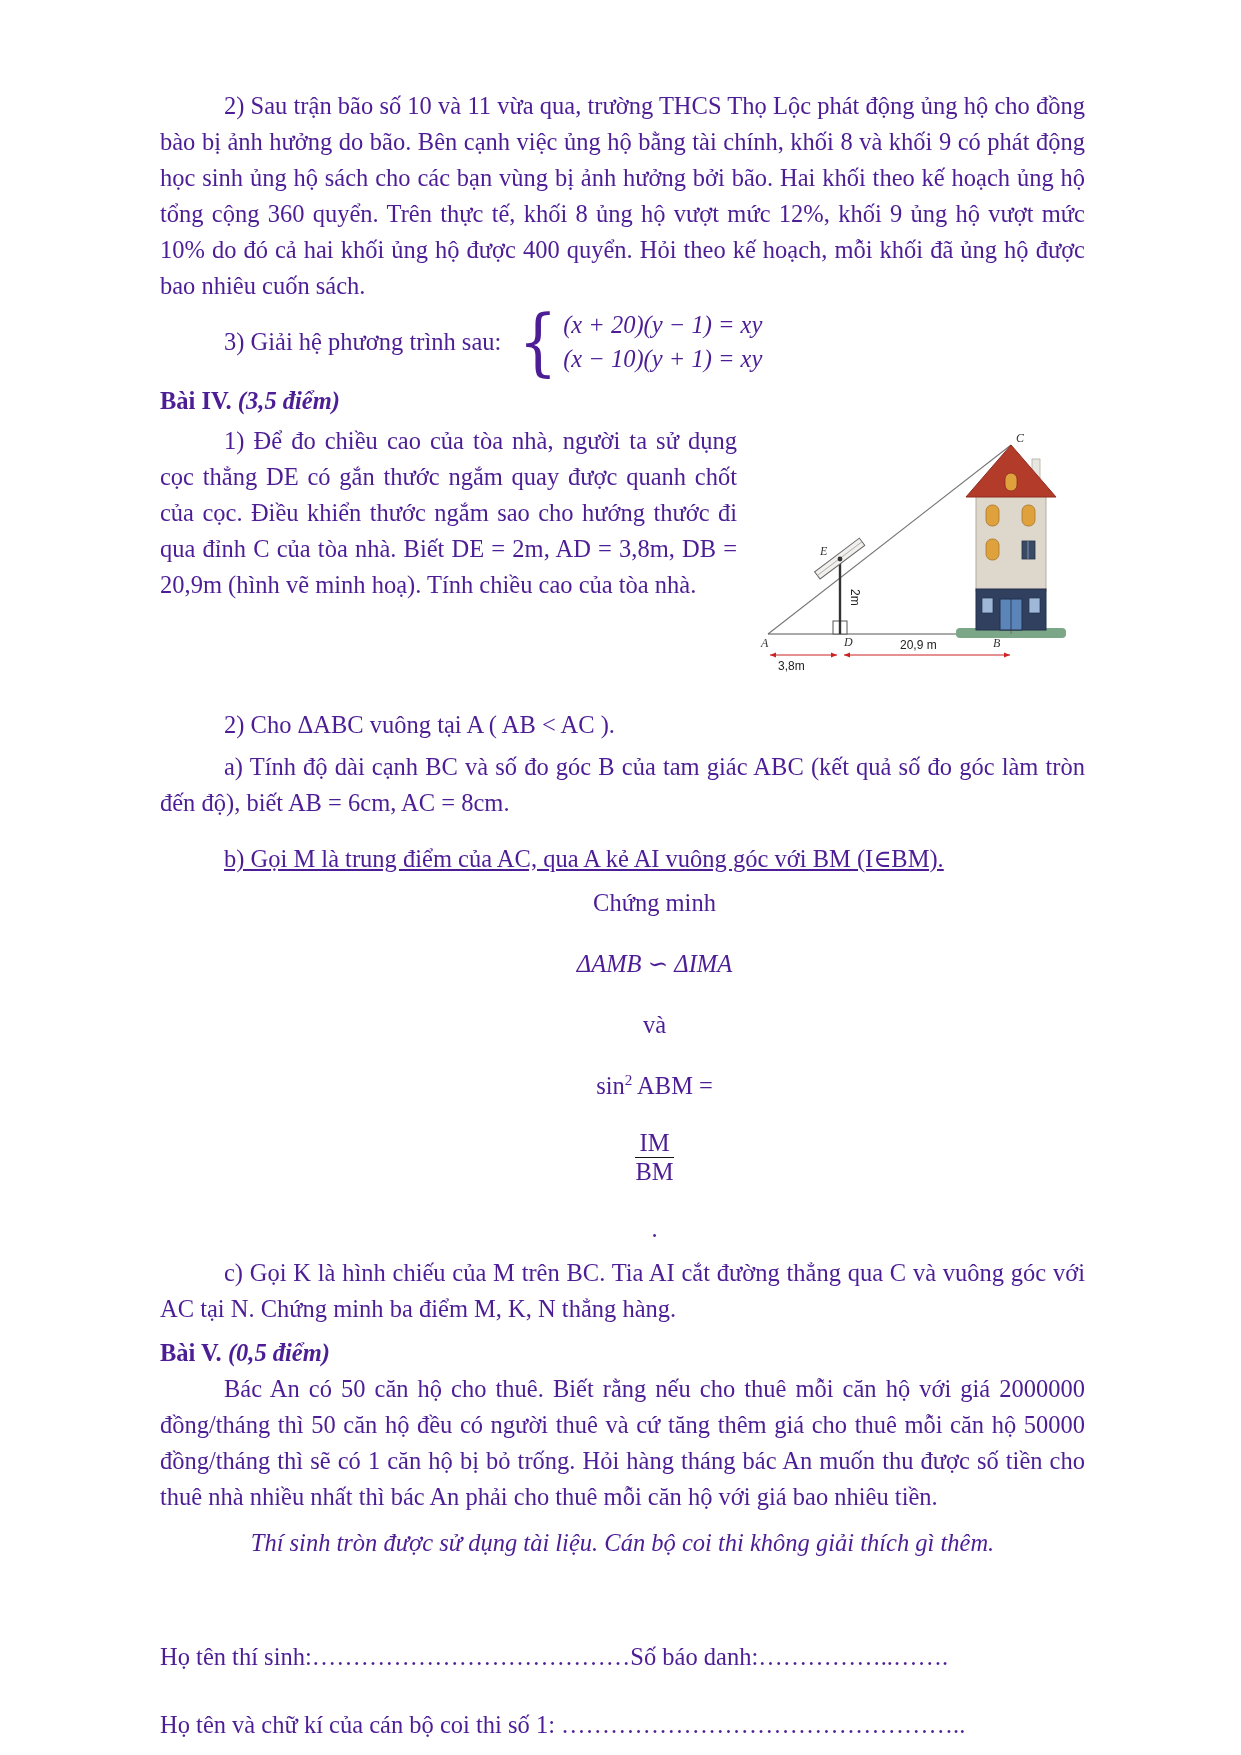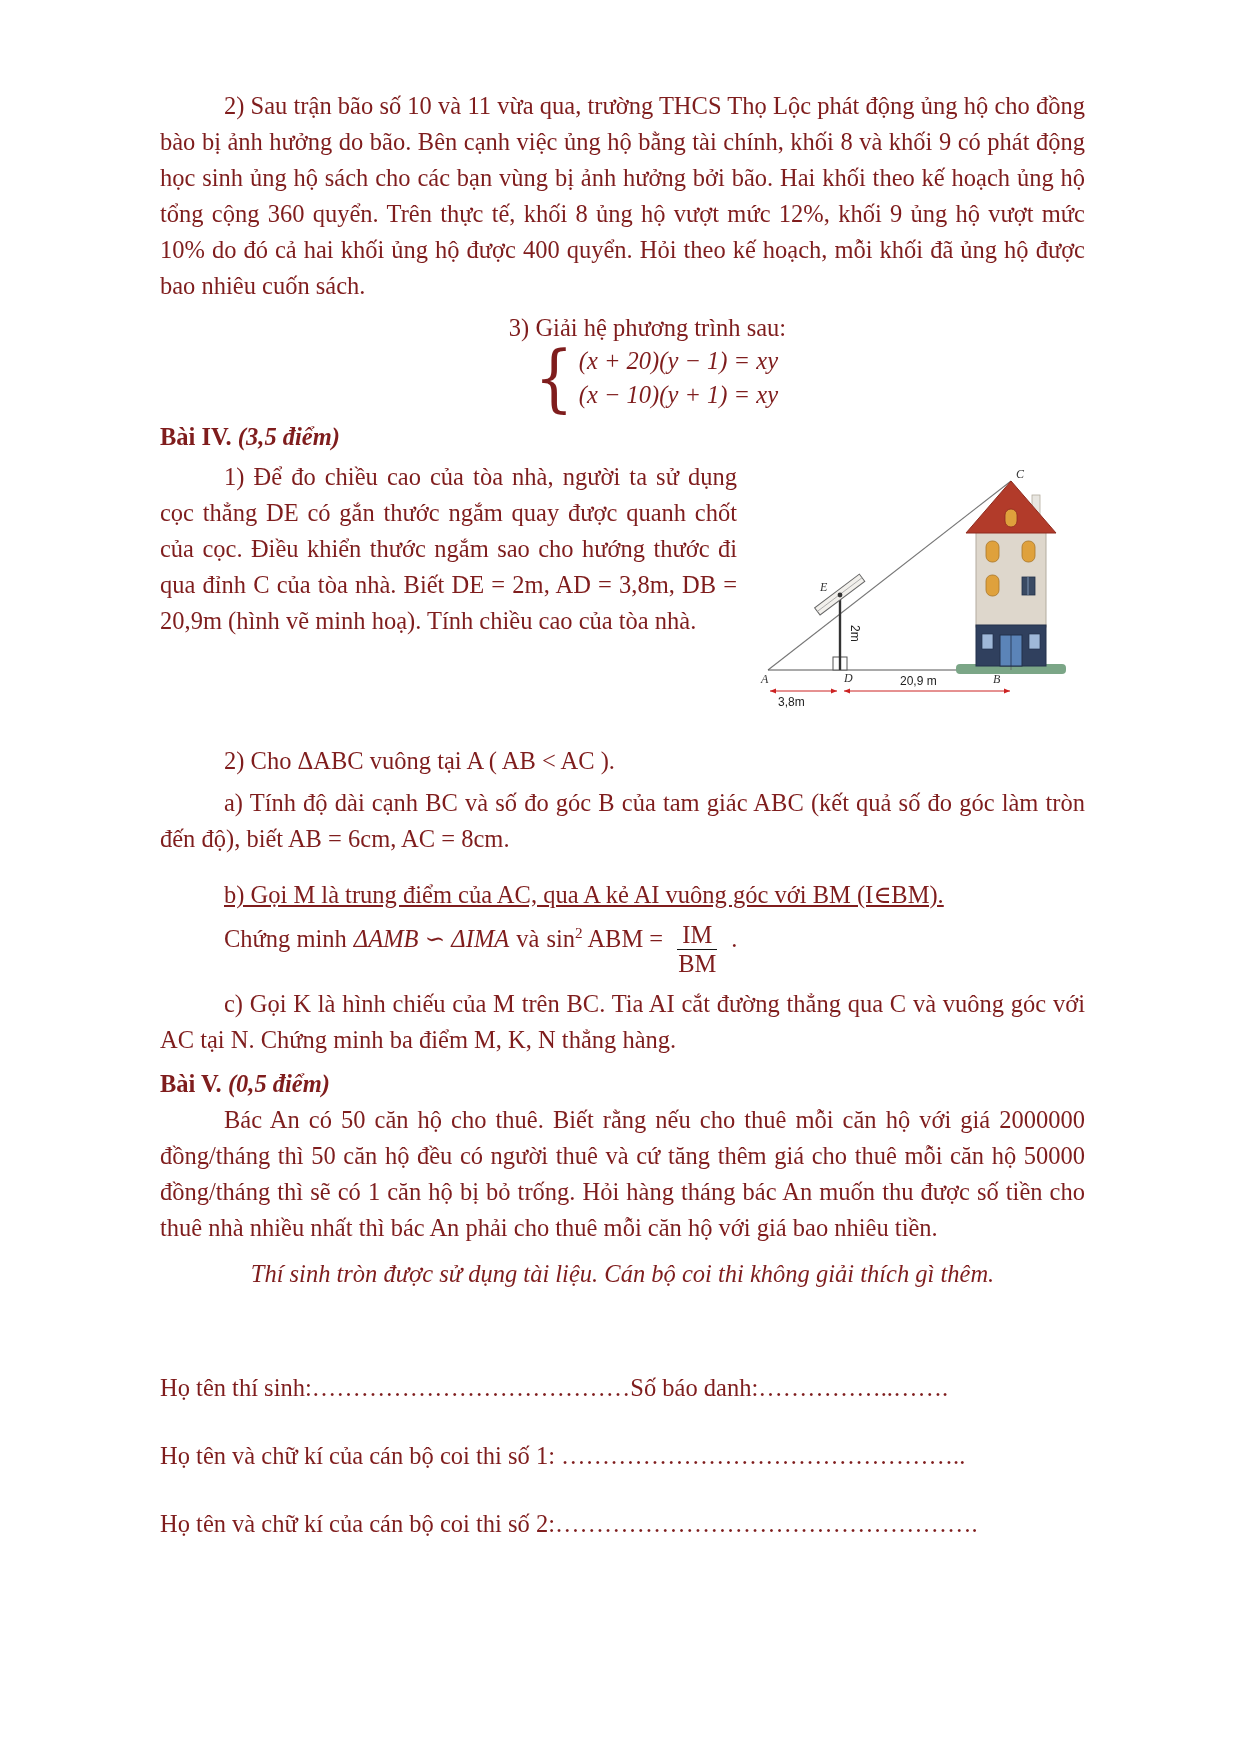--- a/index.html
+++ b/index.html
@@ -6,37 +6,36 @@
   html, body { margin: 0; padding: 0; background: #ffffff; }
   .page {
     width: 1241px;
     height: 1755px;
     margin: 0 auto;
     background: #ffffff;
     padding: 88px 156px 0 160px;
     font-family: "Liberation Serif", "DejaVu Serif", serif;
     font-size: 24.5px;
     line-height: 1.47;
-    color: #7f1d1d;
+    color: #4c1d95;
     position: relative;
     overflow: hidden;
   }
   p { margin: 0; }
   .justify { text-align: justify; }
   .indent { text-indent: 64px; }
   .math { font-style: italic; font-family: "Liberation Serif", "DejaVu Serif", serif; }
   .upright { font-style: normal; }
 
   
   .eq-row {
     display: flex;
     align-items: center;
     padding-left: 64px;
     margin: 6px 0 8px 0;
-    flex-direction: column;
   }
   .eq-label { margin-right: 14px; white-space: nowrap; }
   .sys { display: inline-flex; align-items: center; }
   .sys-brace {
     font-size: 72px;
     line-height: 0.9;
     font-weight: 400;
     transform: scaleX(0.85);
     margin-right: 2px;
     font-family: "DejaVu Serif", serif;
@@ -57,25 +56,26 @@
     height: 248px;
     margin-left: 18px;
     margin-top: 6px;
   }
   .figure-svg { width: 100%; height: 100%; display: block; }
   .clear { clear: both; }
 
   
   .cm-row {
     display: flex;
-    align-items: flex-start;
+    align-items: center;
     padding-left: 64px;
     margin: 8px 0;
-    gap: 7px;
+    gap: 25px;
     flex-wrap: nowrap;
+    flex-direction: column;
   }
   .frac {
     display: inline-flex;
     flex-direction: column;
     align-items: center;
     vertical-align: middle;
     line-height: 1.15;
     margin: 0 3px;
   }
   .frac .num { border-bottom: 1.8px solid #141414; padding: 0 5px; }

